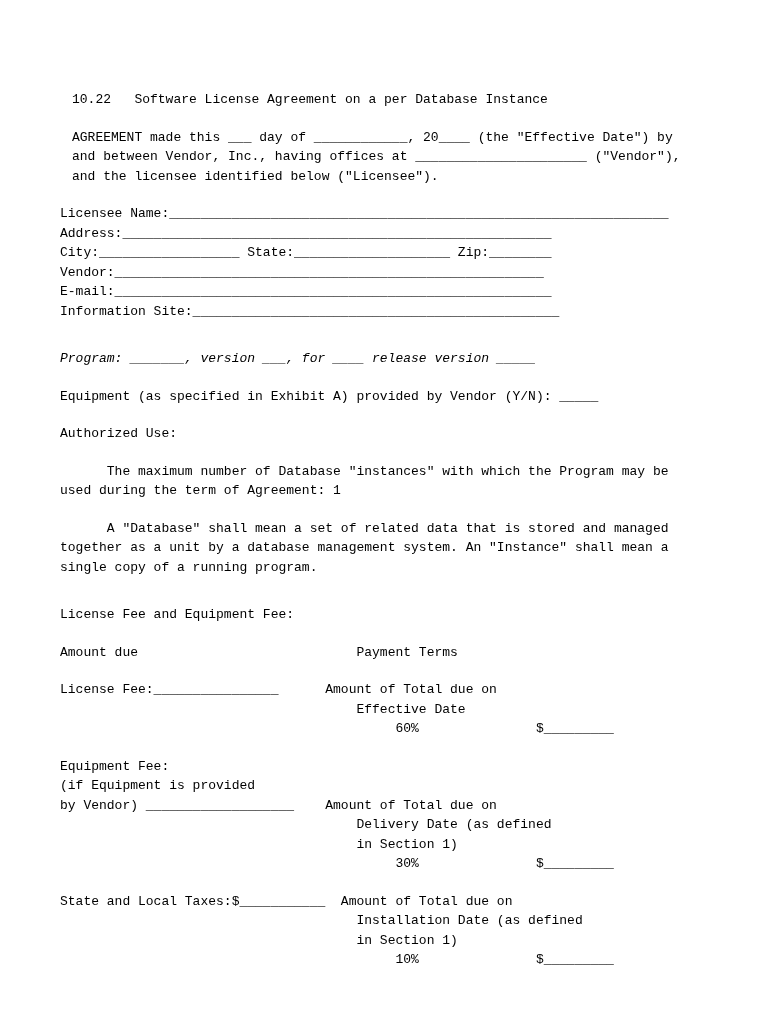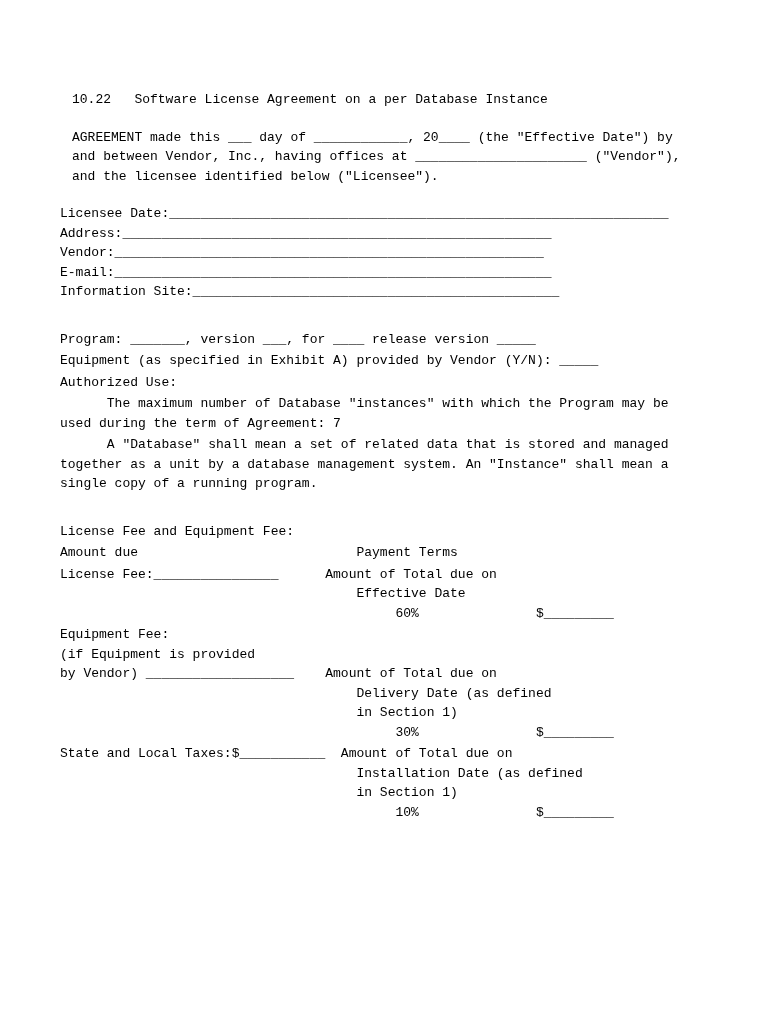--- a/index.html
+++ b/index.html
@@ -18,51 +18,52 @@
     box-sizing: border-box;
   }
   .line {
     white-space: pre;
   }
   .para {
     margin-bottom: 18px;
     margin-left: 12px;
   }
   .section-gap {
-    margin-top: 2px;
+    margin-top: 18px;
   }
 </style>
 </head>
 <body>
 
 <div class="page">
 
   <div class="line para">10.22   Software License Agreement on a per Database Instance</div>
 
   <div class="line para">AGREEMENT made this ___ day of ____________, 20____ (the "Effective Date") by
 and between Vendor, Inc., having offices at ______________________ ("Vendor"),
 and the licensee identified below ("Licensee").</div>
 
 
   <div>
-    <div class="line">Licensee Date:________________________________________________________________</div>
+    <div class="line">Licensee Name:________________________________________________________________</div>
     <div class="line">Address:_______________________________________________________</div>
+    <div class="line">City:__________________ State:____________________ Zip:________</div>
     <div class="line">Vendor:_______________________________________________________</div>
     <div class="line">E-mail:________________________________________________________</div>
     <div class="line">Information Site:_______________________________________________</div>
   </div>
 
-  <div class="line section-gap" style="margin-top:28px;">Program: _______, version ___, for ____ release version _____</div>
+  <div class="line section-gap" style="margin-top:28px;font-style:italic;">Program: _______, version ___, for ____ release version _____</div>
 
   <div class="line section-gap">Equipment (as specified in Exhibit A) provided by Vendor (Y/N): _____</div>
 
   <div class="line section-gap">Authorized Use:</div>
 
   <div class="line section-gap">      The maximum number of Database "instances" with which the Program may be
-used during the term of Agreement: 7</div>
+used during the term of Agreement: 1</div>
 
   <div class="line section-gap">      A "Database" shall mean a set of related data that is stored and managed
 together as a unit by a database management system. An "Instance" shall mean a
 single copy of a running program.</div>
 
   <div class="line section-gap" style="margin-top:28px;">License Fee and Equipment Fee:</div>
 
   <div class="line section-gap">Amount due                            Payment Terms</div>
 
   <div class="line section-gap">License Fee:________________      Amount of Total due on

